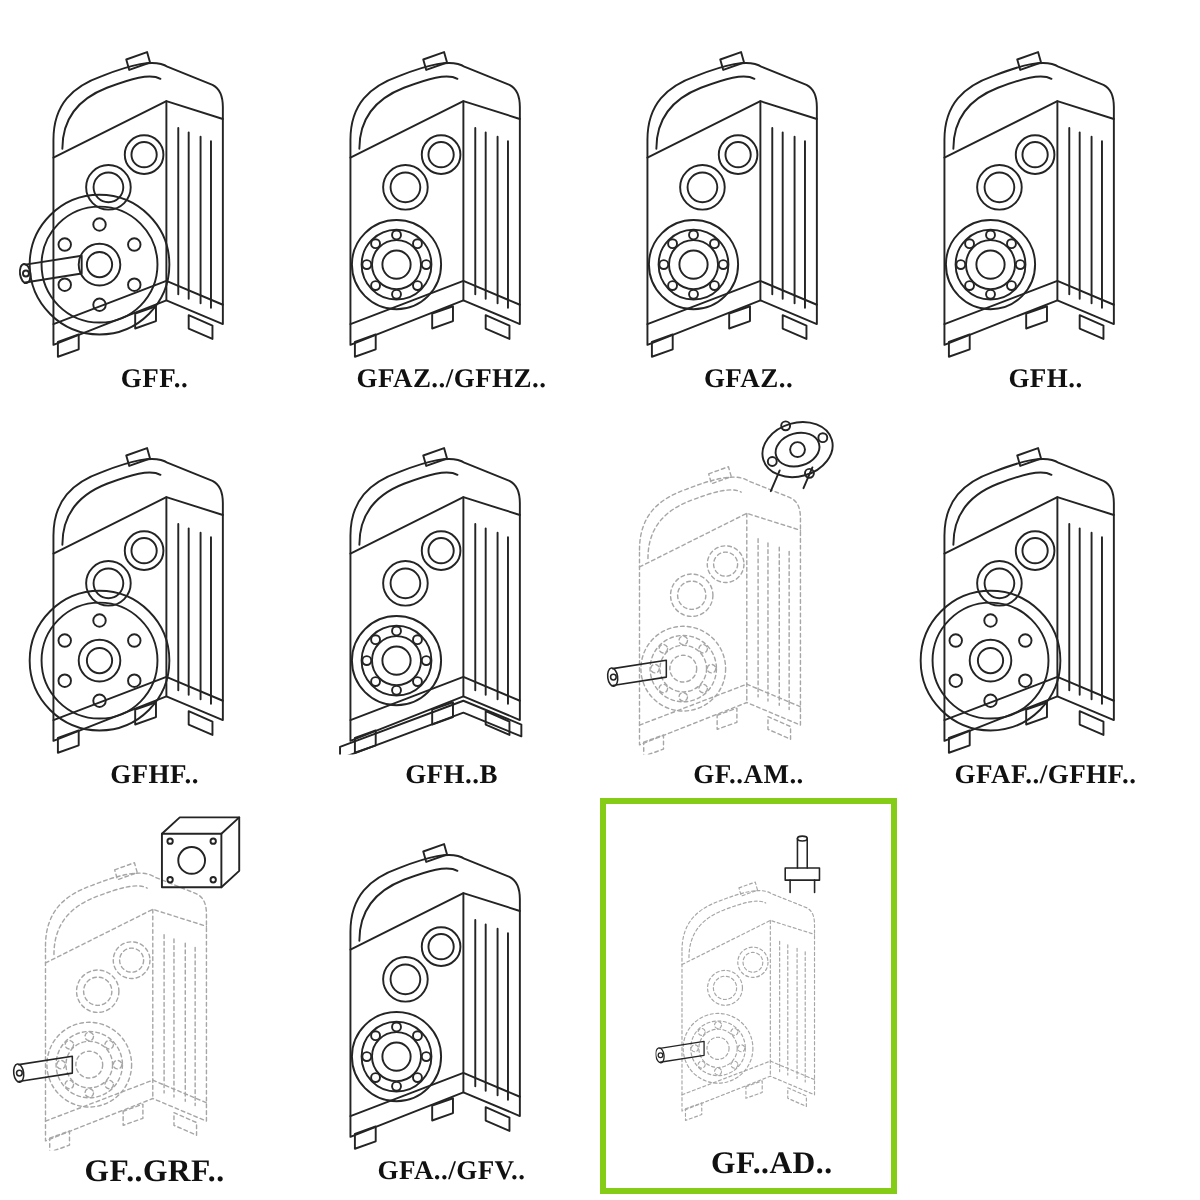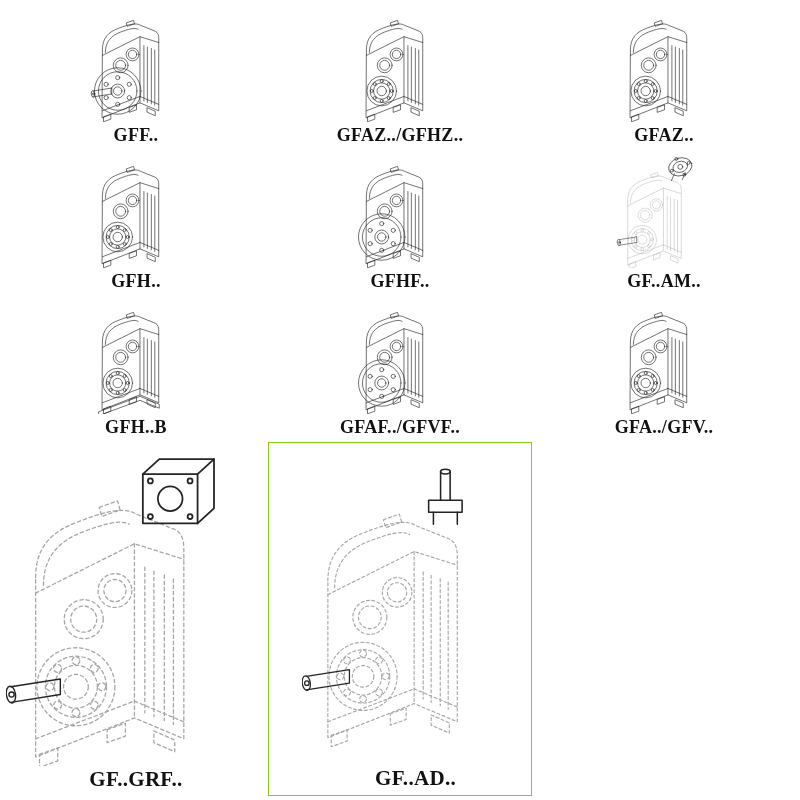--- a/index.html
+++ b/index.html
@@ -1,30 +1,30 @@
 <!DOCTYPE html>
 <html style="--line: #242424; --line-light: #a6a6a6;"><head>
 <meta charset="utf-8">
 <title>Gearbox Catalog</title>
 <style>
   html,body { margin:0; padding:0; background:#ffffff; }
   body { width:800px; height:800px; font-family:"Liberation Serif", serif; color:#111; }
   .sheet {
     width:800px; height:800px; box-sizing:border-box;
     display:grid;
-    grid-template-columns:repeat(3,1fr);
+    grid-template-columns:repeat(4,1fr);
     grid-template-rows:repeat(3,1fr);
     padding:4px;
     background:#fff;
   }
   .cell {
     display:flex; flex-direction:column; align-items:center; justify-content:flex-end;
     padding:2px; box-sizing:border-box; min-width:0; min-height:0; margin:0;
   }
-  .cell--bordered { border:1px solid #84cc16;padding-left:33px; }
+  .cell--bordered { border:4px solid #84cc16;padding-left:33px; }
   .drawing { width:100%; flex:1 1 auto; min-height:0; }
   .caption {
     font-weight:700; font-size:18px; letter-spacing:0.3px;
     height:28px; line-height:26px; text-align:center; white-space:nowrap;
   }
   .cap-lg { font-size:21px; }
   
   .ln {
     stroke: var(--line, #242424); stroke-width:1.3; fill:none;
     stroke-linecap:round; stroke-linejoin:round;
@@ -167,68 +167,68 @@
   <figure class="cell">
     <svg class="drawing" viewBox="0 0 190 235">
       <use href="#gb-body" class="ln"></use>
       <use href="#gb-flange" class="ln"></use>
     </svg>
     <figcaption class="caption">GFHF..</figcaption>
   </figure>
 
   <figure class="cell">
     <svg class="drawing" viewBox="0 0 190 235">
+      <use href="#gb-body" class="ln"></use>
+      <use href="#gb-bore" class="ln"></use>
+      <use href="#gb-base" class="ln"></use>
+    </svg>
+    <figcaption class="caption">GFH..B</figcaption>
+  </figure>
+
+  <figure class="cell">
+    <svg class="drawing" viewBox="0 0 190 235">
       <g transform="translate(-4,14) scale(0.95)">
         <use href="#gb-body" class="ln-dash"></use>
         <use href="#gb-bore" class="ln-dash"></use>
         <use href="#gb-shaft" class="ln-thin"></use>
       </g>
       <use href="#gb-adapter-round" class="ln"></use>
     </svg>
     <figcaption class="caption">GF..AM..</figcaption>
   </figure>
 
-  <figure class="cell">
-    <svg class="drawing" viewBox="0 0 190 235">
-      <use href="#gb-body" class="ln"></use>
-      <use href="#gb-bore" class="ln"></use>
-      <use href="#gb-base" class="ln"></use>
-    </svg>
-    <figcaption class="caption">GFH..B</figcaption>
-  </figure>
-
 
   <figure class="cell">
     <svg class="drawing" viewBox="0 0 190 235">
       <use href="#gb-body" class="ln"></use>
       <use href="#gb-flange" class="ln"></use>
     </svg>
-    <figcaption class="caption">GFAF../GFVF..</figcaption>
-  </figure>
-
-  <figure class="cell">
-    <svg class="drawing" viewBox="0 0 190 235">
-      <use href="#gb-body" class="ln"></use>
-      <use href="#gb-bore" class="ln"></use>
-    </svg>
-    <figcaption class="caption">GFA../GFV..</figcaption>
+    <figcaption class="caption">GFAF../GFHF..</figcaption>
   </figure>
 
   <figure class="cell">
     <svg class="drawing" viewBox="0 0 190 235">
       <g transform="translate(-4,14) scale(0.95)">
         <use href="#gb-body" class="ln-dash"></use>
         <use href="#gb-bore" class="ln-dash"></use>
         <use href="#gb-shaft" class="ln-thin"></use>
       </g>
       <use href="#gb-adapter-block" class="ln"></use>
     </svg>
     <figcaption class="caption cap-lg">GF..GRF..</figcaption>
   </figure>
 
+  <figure class="cell">
+    <svg class="drawing" viewBox="0 0 190 235">
+      <use href="#gb-body" class="ln"></use>
+      <use href="#gb-bore" class="ln"></use>
+    </svg>
+    <figcaption class="caption">GFA../GFV..</figcaption>
+  </figure>
+
   <figure class="cell cell--bordered">
     <svg class="drawing" viewBox="0 0 190 235">
       <g transform="translate(-4,14) scale(0.95)">
         <use href="#gb-body" class="ln-dash"></use>
         <use href="#gb-bore" class="ln-dash"></use>
         <use href="#gb-shaft" class="ln-thin"></use>
       </g>
       <use href="#gb-input-shaft" class="ln"></use>
     </svg>
     <figcaption class="caption cap-lg">GF..AD..</figcaption>

